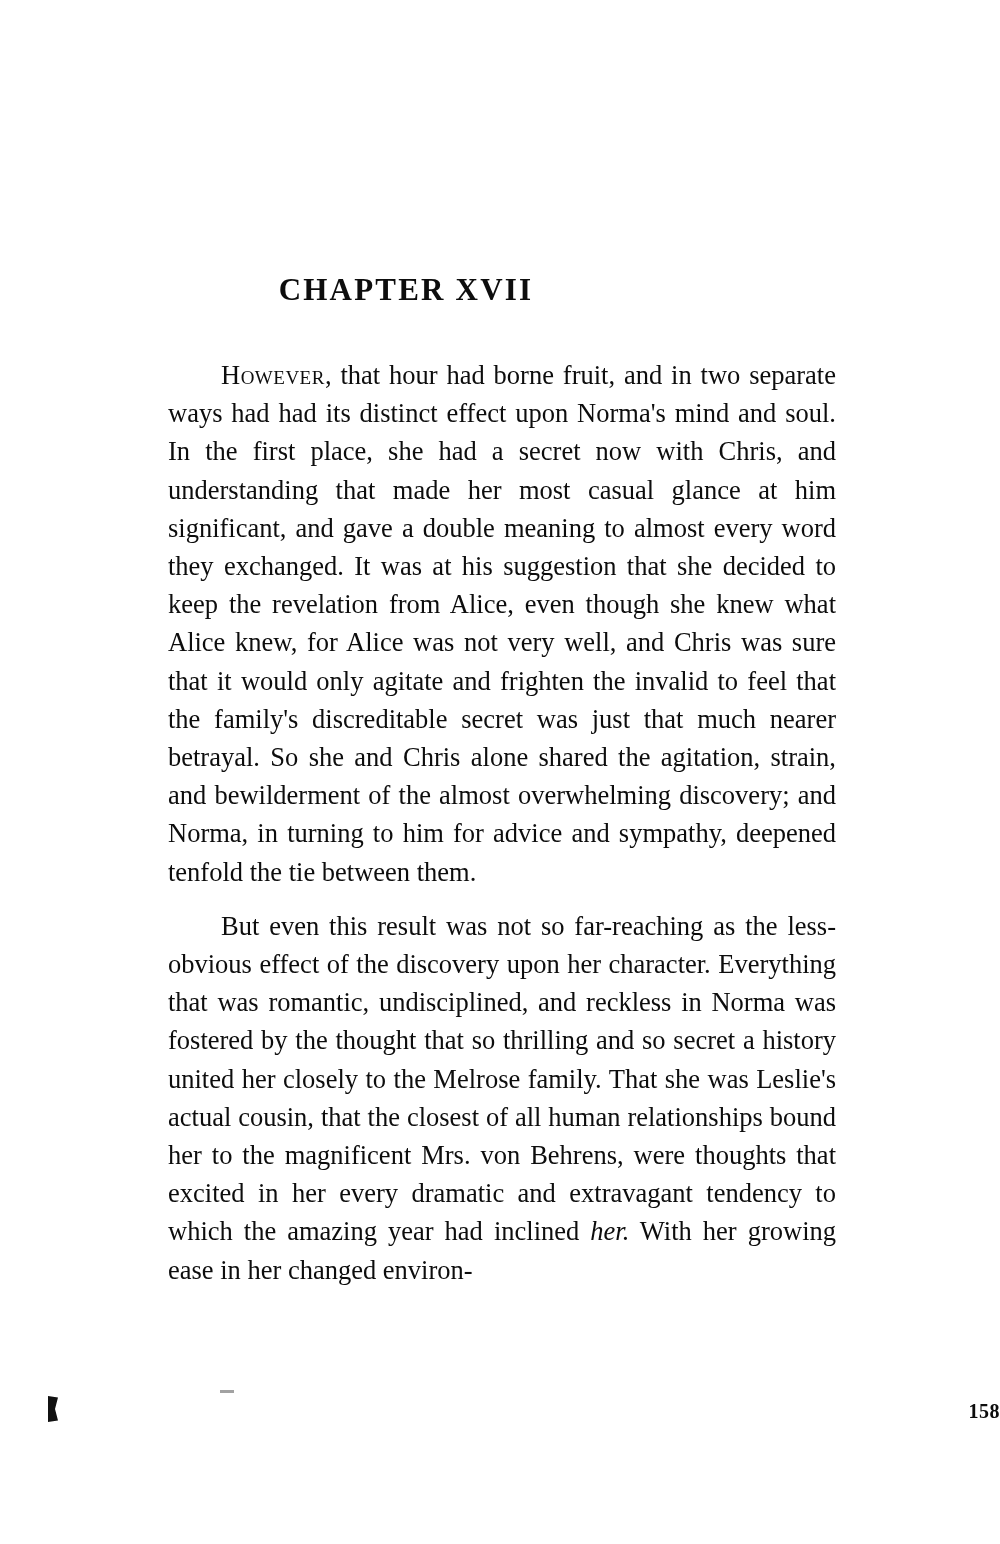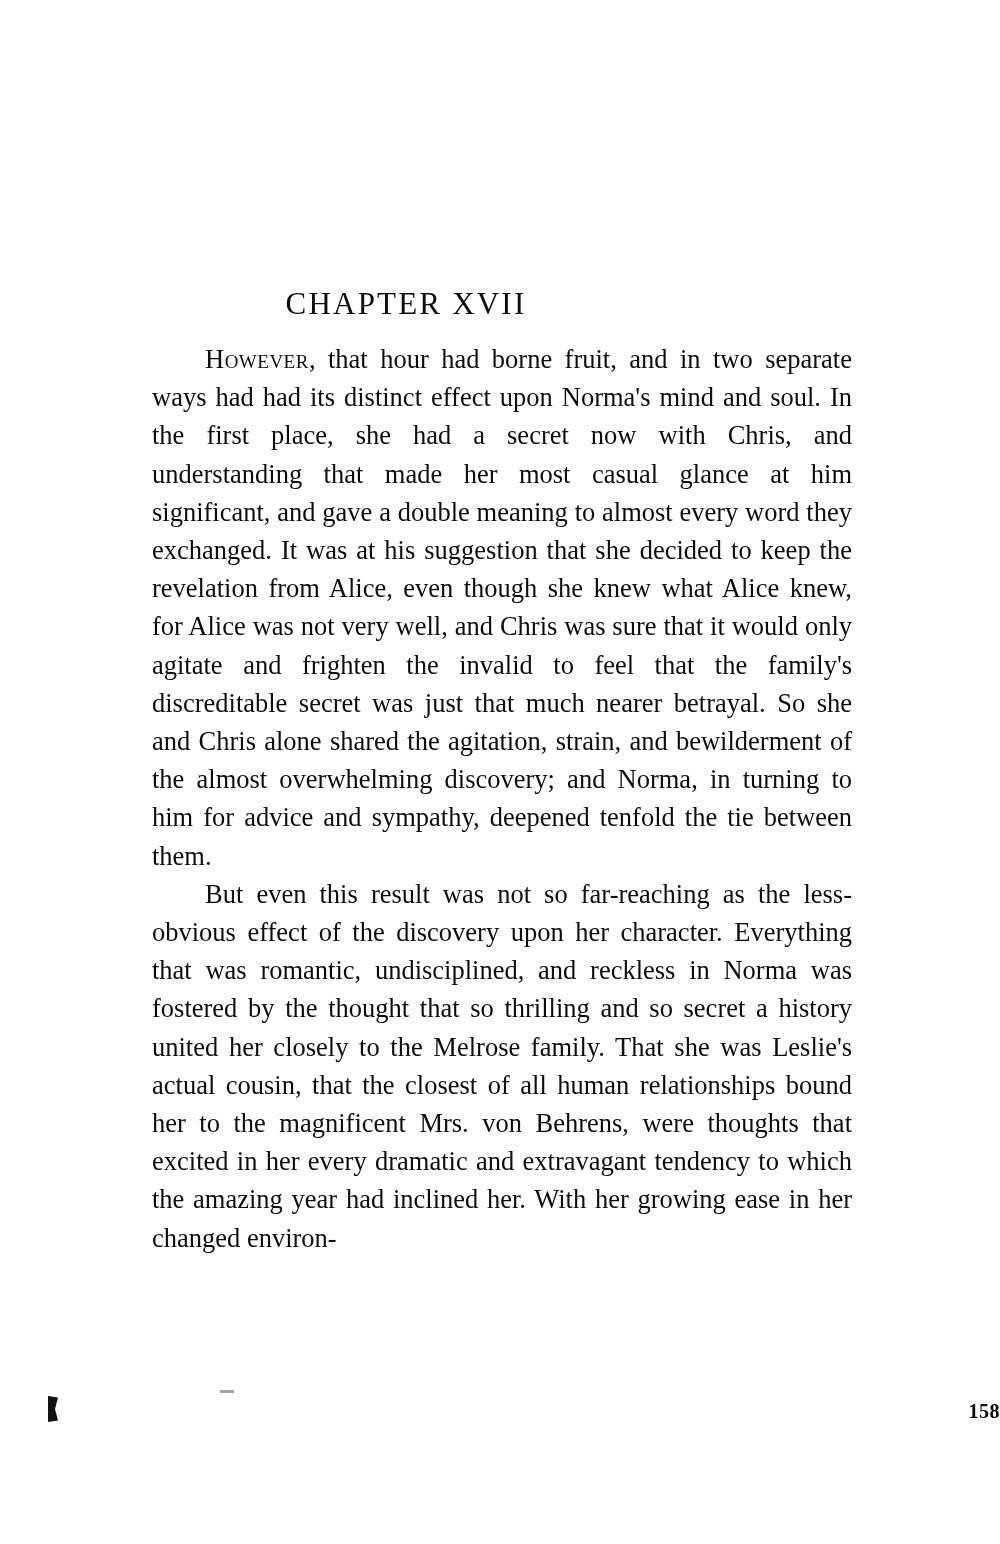--- a/index.html
+++ b/index.html
@@ -23,47 +23,47 @@
     height: 1544px;
   }
   .chapter-heading {
     position: absolute;
     top: 272px;
     left: 0;
     width: 812px;
     text-align: center;
     font-size: 31px;
     letter-spacing: 2.2px;
-    font-weight: 400;
+    font-weight: 700;
     color: #0d0d0d;
-    margin-top: 14px;
   }
   .body-text {
     position: absolute;
     top: 340px;
     left: 152px;
     width: 700px;
     font-size: 26.5px;
     line-height: 38.2px;
     text-align: justify;
     text-justify: inter-word;
     color: #0d0d0d;
   }
   .para {
-    margin: 0;
+    margin: 16px;
     text-indent: 2.0em;
   }
   .para + .para {
     margin-top: 0;
   }
   .smallcaps {
     font-variant: small-caps;
     letter-spacing: 0.5px;
   }
   .italic {
+    font-style: italic;
   }
   .folio {
     position: absolute;
     top: 1400px;
     left: 0;
     width: 1000px;
     text-align: right;
     font-size: 20px;
     font-weight: bold;
     letter-spacing: 0.5px;

